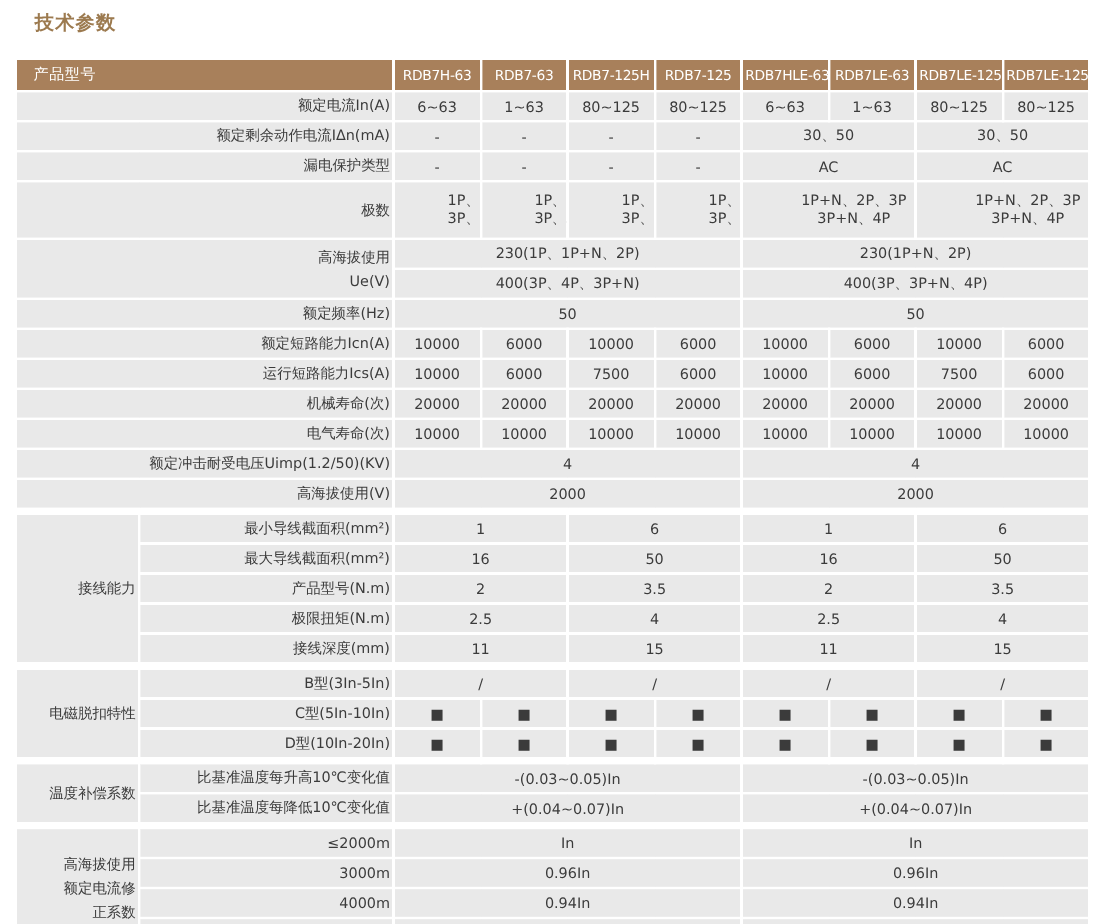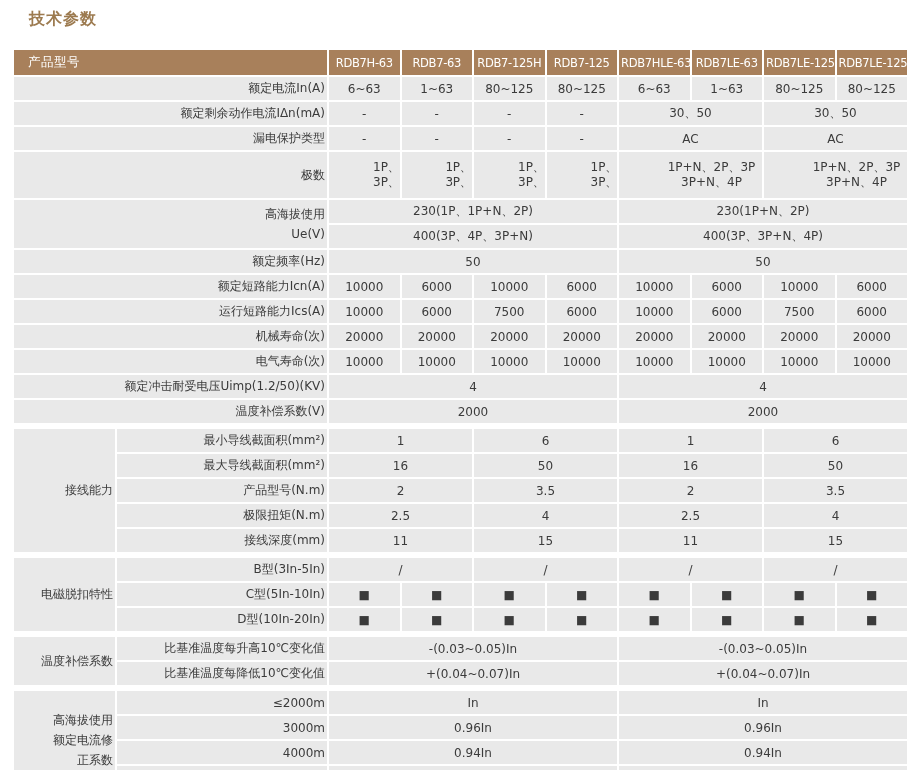--- a/index.html
+++ b/index.html
@@ -179,21 +179,21 @@
         <td class="val">10000</td>
         <td class="val">10000</td>
         <td class="val">10000</td>
       </tr>
       <tr>
         <td class="label" colspan="2">额定冲击耐受电压Uimp(1.2/50)(KV)</td>
         <td class="val" colspan="4">4</td>
         <td class="val" colspan="4">4</td>
       </tr>
       <tr>
-        <td class="label" colspan="2">温度补偿系数(V)</td>
+        <td class="label" colspan="2">高海拔使用(V)</td>
         <td class="val" colspan="4">2000</td>
         <td class="val" colspan="4">2000</td>
       </tr>
       <tr class="gap">
         <td class="group" rowspan="5">接线能力</td>
         <td class="label">最小导线截面积(mm²)</td>
         <td class="val" colspan="2">1</td>
         <td class="val" colspan="2">6</td>
         <td class="val" colspan="2">1</td>
         <td class="val" colspan="2">6</td>

